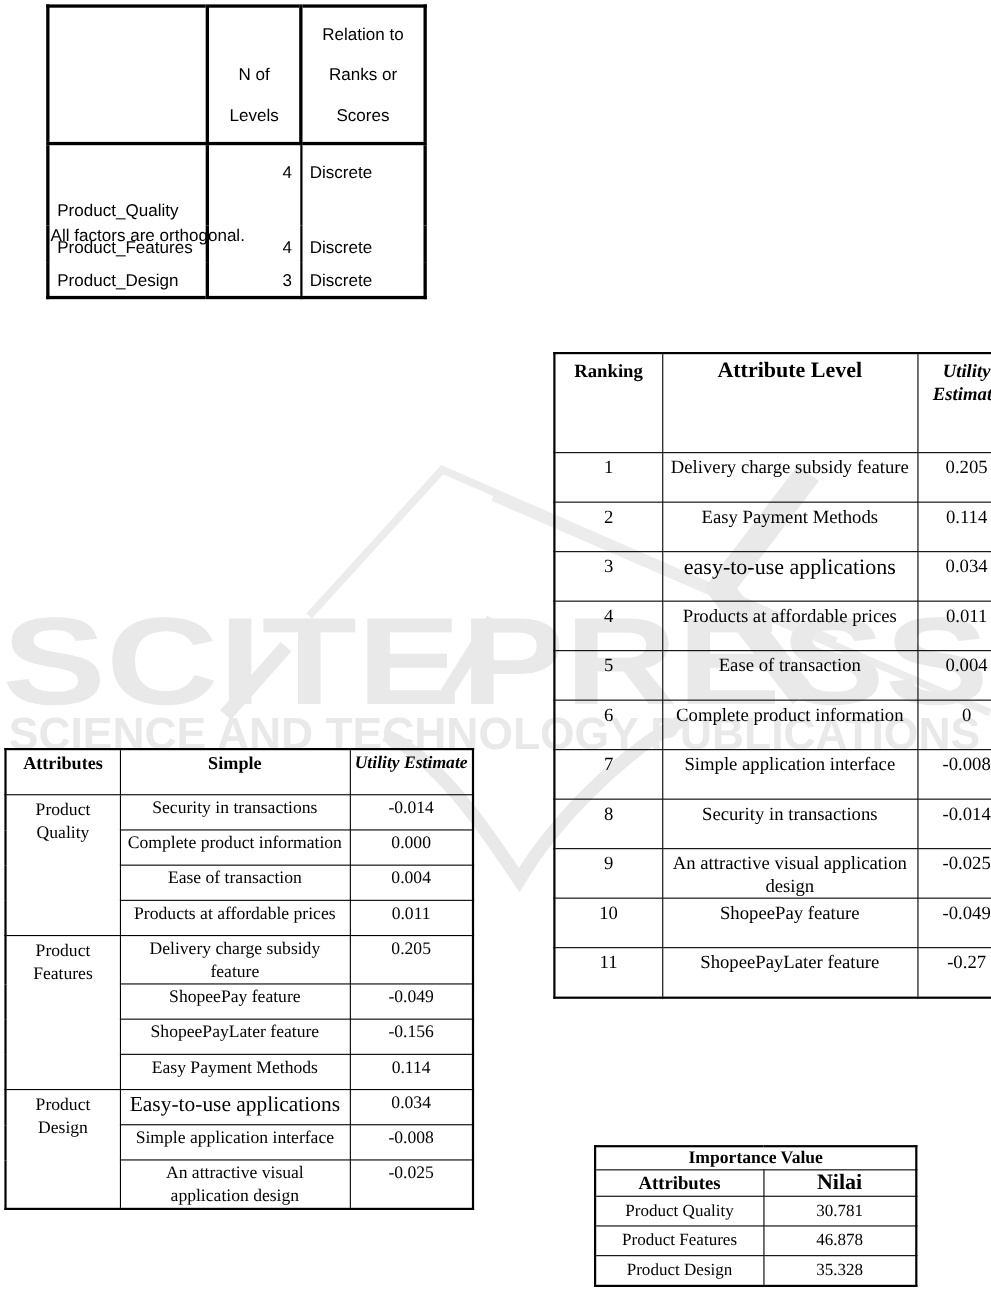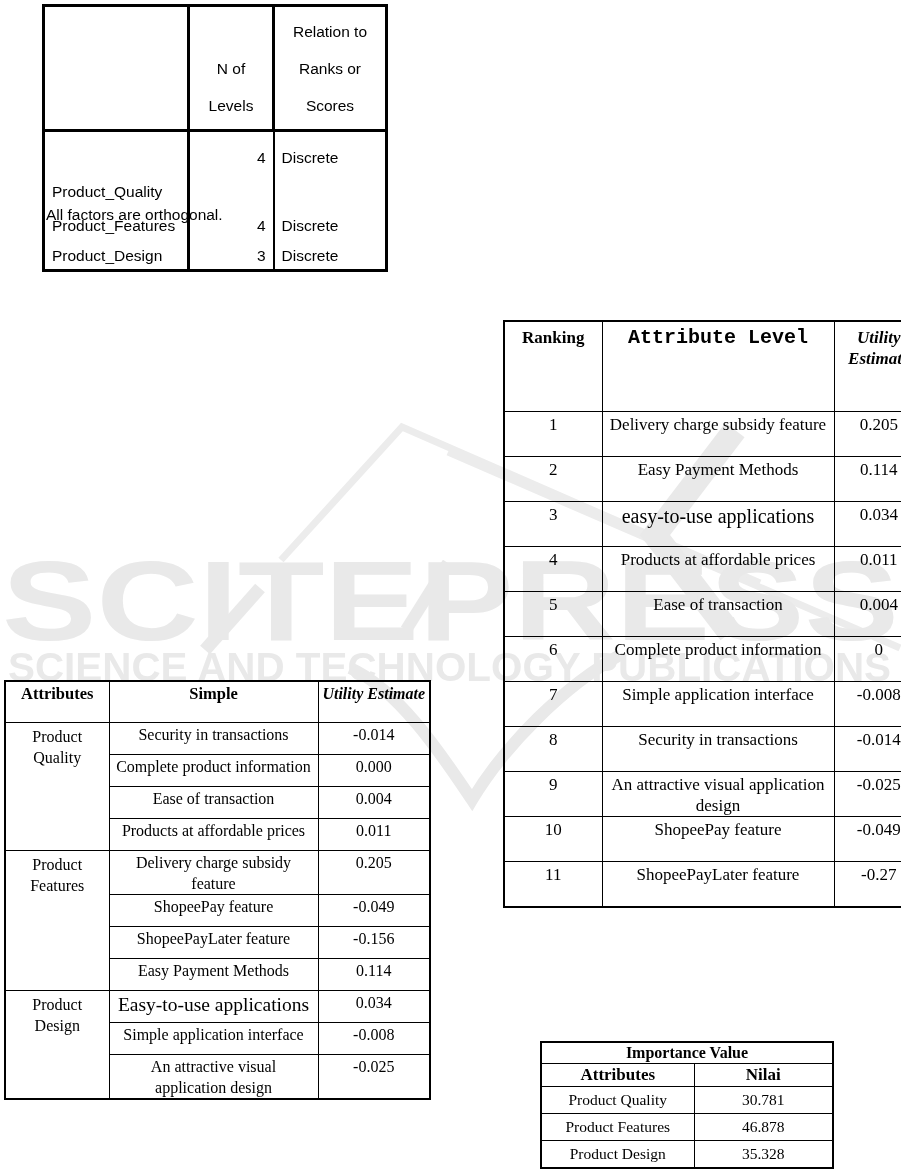--- a/index.html
+++ b/index.html
@@ -36,21 +36,21 @@
     font-family:"Liberation Sans",sans-serif;font-size:15.5px;}
 
   
   #rankTable{left:477px;top:320px;font-size:17px;}
   #rankTable table{border:2.5px solid #000;width:420px;margin-left:26px;}
   #rankTable th,#rankTable td{border:1.5px solid #000;}
   #rankTable th{
     height:84px;vertical-align:top;text-align:center;
     font-weight:bold;padding:5px 3px 0;line-height:21px;
   }
-  #rankTable th.h-level{font-size:20px;font-family:Liberation Mono, monospace;}
+  #rankTable th.h-level{font-size:20px;}
   #rankTable th.h-util{font-style:italic;font-size:17px;}
   #rankTable td{
     height:42px;vertical-align:top;text-align:center;
     padding:2px 4px 0;line-height:21px;
   }
   #rankTable td.lg{font-size:20px;line-height:24px;}
 
   
   #attrTable{left:4px;top:680px;font-size:16px;}
   #attrTable table{border:2.5px solid #000;width:425px;}
@@ -66,21 +66,21 @@
   }
   #attrTable td.attr-group{padding-top:3px;}
   #attrTable td.level-lg{font-size:19.5px;line-height:25px;}
 
   
   #impTable{left:540px;top:1041px;font-size:15.5px;}
   #impTable table{border:2.5px solid #000;width:292px;}
   #impTable th,#impTable td{border:1.5px solid #000;text-align:center;}
   #impTable .imp-title{font-weight:bold;font-size:16px;height:20px;padding:0;}
   #impTable th.h-attr{font-size:17px;height:22px;padding:0;}
-  #impTable th.h-nilai{font-size:17px;padding:0;}
+  #impTable th.h-nilai{font-size:20px;padding:0;}
   #impTable td{height:26px;padding:0;}
 </style>
 </head>
 <body>
 
 <svg class="wm" width="901" height="470" viewBox="0 0 901 470">
   <polyline points="281,184 402,51 760,207" fill="none" stroke="#ececec" stroke-width="7"></polyline>
   <polyline points="448,76 900,272" fill="none" stroke="#ececec" stroke-width="7"></polyline>
   <polyline points="735,54 655,159 730,257" fill="none" stroke="#e9e9e9" stroke-width="24"></polyline>
   <path d="M350,292 C400,314 445,384 472,424 C505,369 565,309 620,279" fill="none" stroke="#e9e9e9" stroke-width="12"></path>

